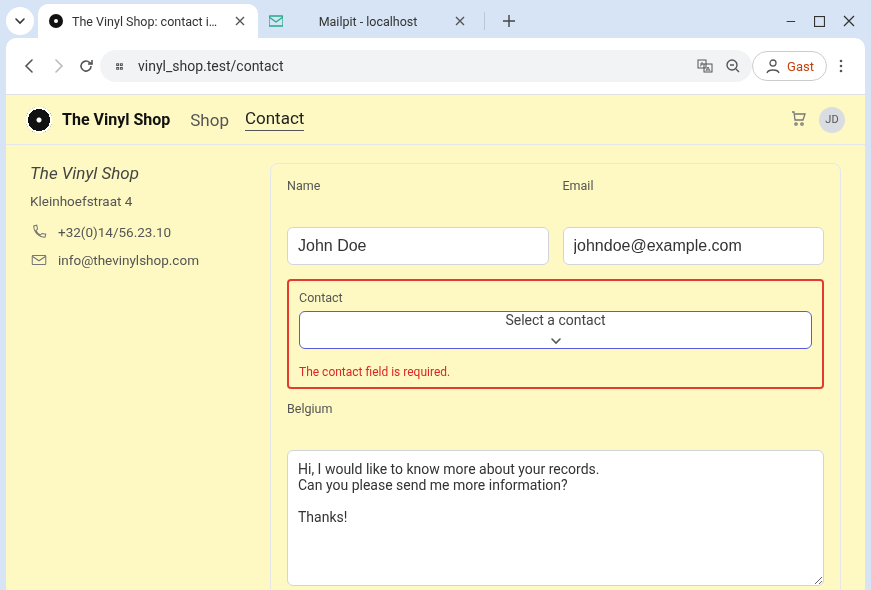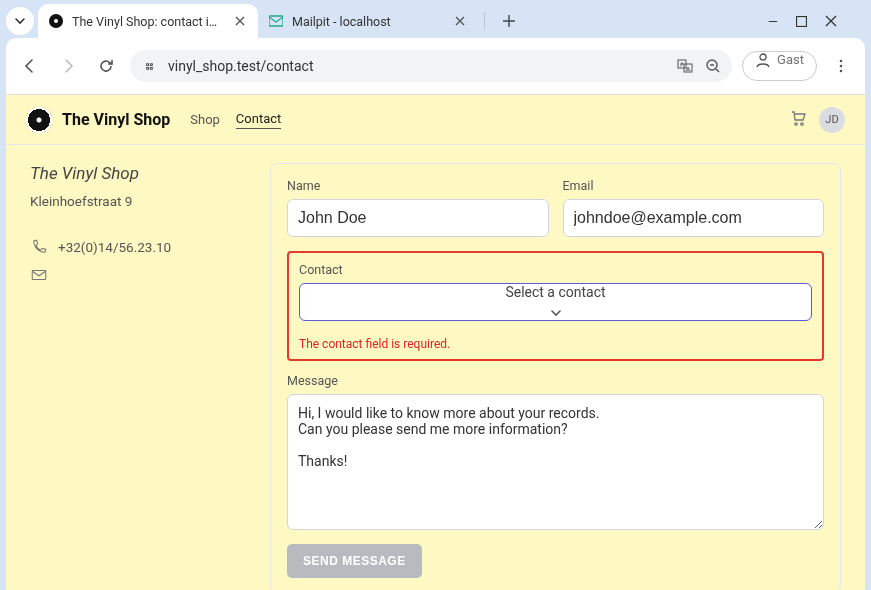--- a/index.html
+++ b/index.html
@@ -1,61 +1,61 @@
 <!DOCTYPE html>
 <html><head>
   <meta charset="utf-8">
   <style>
     * { margin:0; padding:0; box-sizing:border-box; }
     body { font-family:-apple-system,BlinkMacSystemFont,"Segoe UI",Roboto,sans-serif; background:#d6e4f5; width:871px; height:590px; overflow:hidden; font-size:14px; color:#333; }
 
     
     .browser-top { background:#d6e4f5; }
-    .tab-strip { display:flex; align-items:center; height:38px; padding:4px 20px 0 6px; }
+    .tab-strip { display:flex; align-items:center; height:38px; padding:4px 2px 0 6px;text-align:center; }
     .tab-drop { width:28px; height:28px; border-radius:50%; background:#fff; display:flex; align-items:center; justify-content:center; margin-right:4px; cursor:pointer; }
     .tab { display:flex; align-items:center; height:34px; padding:0 10px; border-radius:10px 10px 0 0; font-size:12.5px; color:#333; width:220px; gap:8px; cursor:pointer; }
     .tab.active { background:#fff; }
     .tab .favicon { width:16px; height:16px; display:flex; align-items:center; justify-content:center; }
     .tab .title { flex:1; white-space:nowrap; overflow:hidden; text-overflow:ellipsis; }
     .tab .close { width:16px; height:16px; display:flex; align-items:center; justify-content:center; color:#555; }
     .newtab { width:28px; height:28px; display:flex; align-items:center; justify-content:center; color:#444; cursor:pointer; margin-left:4px; }
     .tab-sep { width:1px; height:18px; background:#b9c7db; margin:0 6px; }
     .win-controls { margin-left:auto; display:flex; gap:18px; padding-right:14px; color:#333; }
     .win-controls span { cursor:pointer; font-size:13px; display:flex; align-items:center; height:20px; }
-    .toolbar-row { display:flex; align-items:center; height:57px; background:#fff; border-bottom:1px solid #e0e0e0; padding:0 10px; gap:10px; border-radius:10px 10px 0 0; margin:0 6px; }
+    .toolbar-row { display:flex; align-items:center; height:57px; background:#fff; border-bottom:1px solid #e0e0e0; padding:0 10px; border-radius:10px 10px 0 0; margin:0 6px; }
     .nav-btn { width:28px; height:28px; display:flex; align-items:center; justify-content:center; color:#555; cursor:pointer; border-radius:50%; }
     .nav-btn.disabled { color:#bbb; cursor:default; }
     .addr-bar { flex:1; height:32px; background:#f1f3f4; border-radius:16px; display:flex; align-items:center; padding:0 10px; gap:10px; color:#333; font-size:14px; }
     .addr-icon { width:18px; height:18px; display:flex; align-items:center; justify-content:center; color:#555; }
     .addr-right { margin-left:auto; display:flex; gap:10px; align-items:center; }
-    .profile-pill { display:flex; align-items:flex-start; gap:6px; border:1px solid #ccc; border-radius:16px; height:30px; padding:0 12px; font-size:13px; color:#737373; cursor:pointer; }
+    .profile-pill { display:flex; align-items:center; gap:6px; border:1px solid #ccc; border-radius:16px; height:30px; padding:0 12px; font-size:13px; color:#c2410c; cursor:pointer; }
 
     
     .viewport { background:#fef9c3; margin:0 6px 6px 6px; border-radius:0 0 10px 10px; height:502px; overflow:hidden; border-top:none; }
     .site-header { display:flex; align-items:center; height:50px; padding:0 20px; border-bottom:1px solid #e5e7eb; }
     .brand-logo { width:26px; height:26px; border-radius:50%; background:radial-gradient(circle at 50% 50%, #fff 0 2px, #111 3px 11px, #fff 11px 13px, #111 13px 100%); margin-right:10px; }
     .brand-name { font-weight:700; font-size:16px; color:#111; margin-right:20px; }
-    .nav-link { font-size:13px; color:#555; margin-right:16px; cursor:pointer; }
+    .nav-link { font-size:17px; color:#555; margin-right:16px; cursor:pointer; }
     .nav-link.active { color:#222; border-bottom:1px solid #555; padding-bottom:2px; }
     .header-right { margin-left:auto; display:flex; align-items:center; gap:12px; }
     .header-icon { color:#666; cursor:pointer; }
     .avatar { width:26px; height:26px; border-radius:50%; background:#d9dde1; display:flex; align-items:center; justify-content:center; font-size:11px; color:#555; cursor:pointer; }
 
     .page-body { padding:18px 24px; display:flex; gap:30px; }
     .page-title { font-size:28px; color:#333; font-weight:400; margin-bottom:14px; }
     .left-col { width:210px; }
     .shop-name { font-style:italic; font-size:17px; color:#444; margin-bottom:10px; }
     .addr-line { font-size:13.5px; color:#555; margin-bottom:4px; }
-    .contact-line { display:flex; align-items:center; gap:10px; margin-top:29px; font-size:13.5px; color:#555; }
+    .contact-line { display:flex; align-items:center; gap:10px; margin-top:14px; font-size:13.5px; color:#555; }
     .contact-line + .contact-line { margin-top:10px; }
     .contact-line svg { width:18px; height:18px; stroke:#777; fill:none; stroke-width:1.4; }
 
     .form-card { flex:1; border:1px solid #e5e7eb; border-radius:8px; padding:14px 16px; min-height:360px; }
     .form-row { display:flex; gap:14px; margin-bottom:14px; }
-    .form-field { flex:1; display:flex; flex-direction:column; }
+    .form-field { flex:1; display:flex; flex-direction:column;gap:28px; }
     .field-label { font-size:12.5px; color:#555; margin-bottom:6px; }
     .text-input { border:1px solid #d1d5db; border-radius:6px; height:38px; padding:0 10px; font-size:16px; color:#333; outline:none; }
 
     .highlight-box { border:2.5px solid #e33b2e; border-radius:4px; padding:8px 10px 8px 10px; margin-bottom:12px; }
     .highlight-box .field-label { color:#555; }
     .select { display:flex; align-items:center; justify-content:space-between; border:1px solid #5b5bd6; border-radius:6px; height:38px; padding:0 10px; color:#444; cursor:pointer; background:#fff;flex-direction:column; }
     .error-msg { color:#dc2626; font-size:12px; margin-top:16px; }
 
     .textarea { border:1px solid #d1d5db; border-radius:6px; padding:10px; font-size:14px; color:#333; resize:both; height:136px; width:100%; font-family:inherit; white-space:pre-wrap; outline:none; }
     .send-btn { margin-top:14px; background:#b7bbc0; color:#fff; border:none; border-radius:5px; padding:10px 16px; font-size:12px; font-weight:700; letter-spacing:0.5px; cursor:pointer; text-transform:uppercase;text-align:center; }
@@ -192,32 +192,33 @@
       </span>
       <div class="avatar">
         <span>JD</span>
       </div>
     </div>
   </div>
 
   <div class="page-body">
     <div class="left-col">
       <div class="shop-name">The Vinyl Shop</div>
-      <div class="addr-line">Kleinhoefstraat 9</div>
+      <div class="addr-line">Kleinhoefstraat 4</div>
       <div class="contact-line">
         <svg viewBox="0 0 24 24">
             <path d="M5 4c0 8 7 15 15 15l1-4-5-1-2 2c-3-1-5-3-6-6l2-2-1-5-4 1z"></path>
           </svg>
         <span>+32(0)14/56.23.10</span>
       </div>
       <div class="contact-line">
         <svg viewBox="0 0 24 24">
             <rect x="3" y="6" width="18" height="12" rx="1"></rect>
             <path d="M3 7l9 6 9-6"></path>
           </svg>
+        <span>info@thevinylshop.com</span>
       </div>
     </div>
 
     <div class="form-card">
       <div class="form-row">
         <div class="form-field">
           <span class="field-label">Name</span>
           <input class="text-input" value="John Doe" style="">
         </div>
         <div class="form-field">
@@ -231,21 +232,21 @@
         <div class="select" style="margin-top:6px;">
           <span>Select a contact</span>
           <svg width="14" height="14" viewBox="0 0 14 14">
               <path d="M3 5l4 4 4-4" fill="none" stroke="#555" stroke-width="1.6" stroke-linecap="round"></path>
             </svg>
         </div>
         <div class="error-msg">The contact field is required.</div>
       </div>
 
       <div class="form-field">
-        <span class="field-label">Message</span>
+        <span class="field-label">Belgium</span>
         <textarea class="textarea" style="">Hi, I would like to know more about your records.
 Can you please send me more information?
 
 Thanks!</textarea>
       </div>
 
       <button class="send-btn">Send Message</button>
     </div>
   </div>
 </div>

